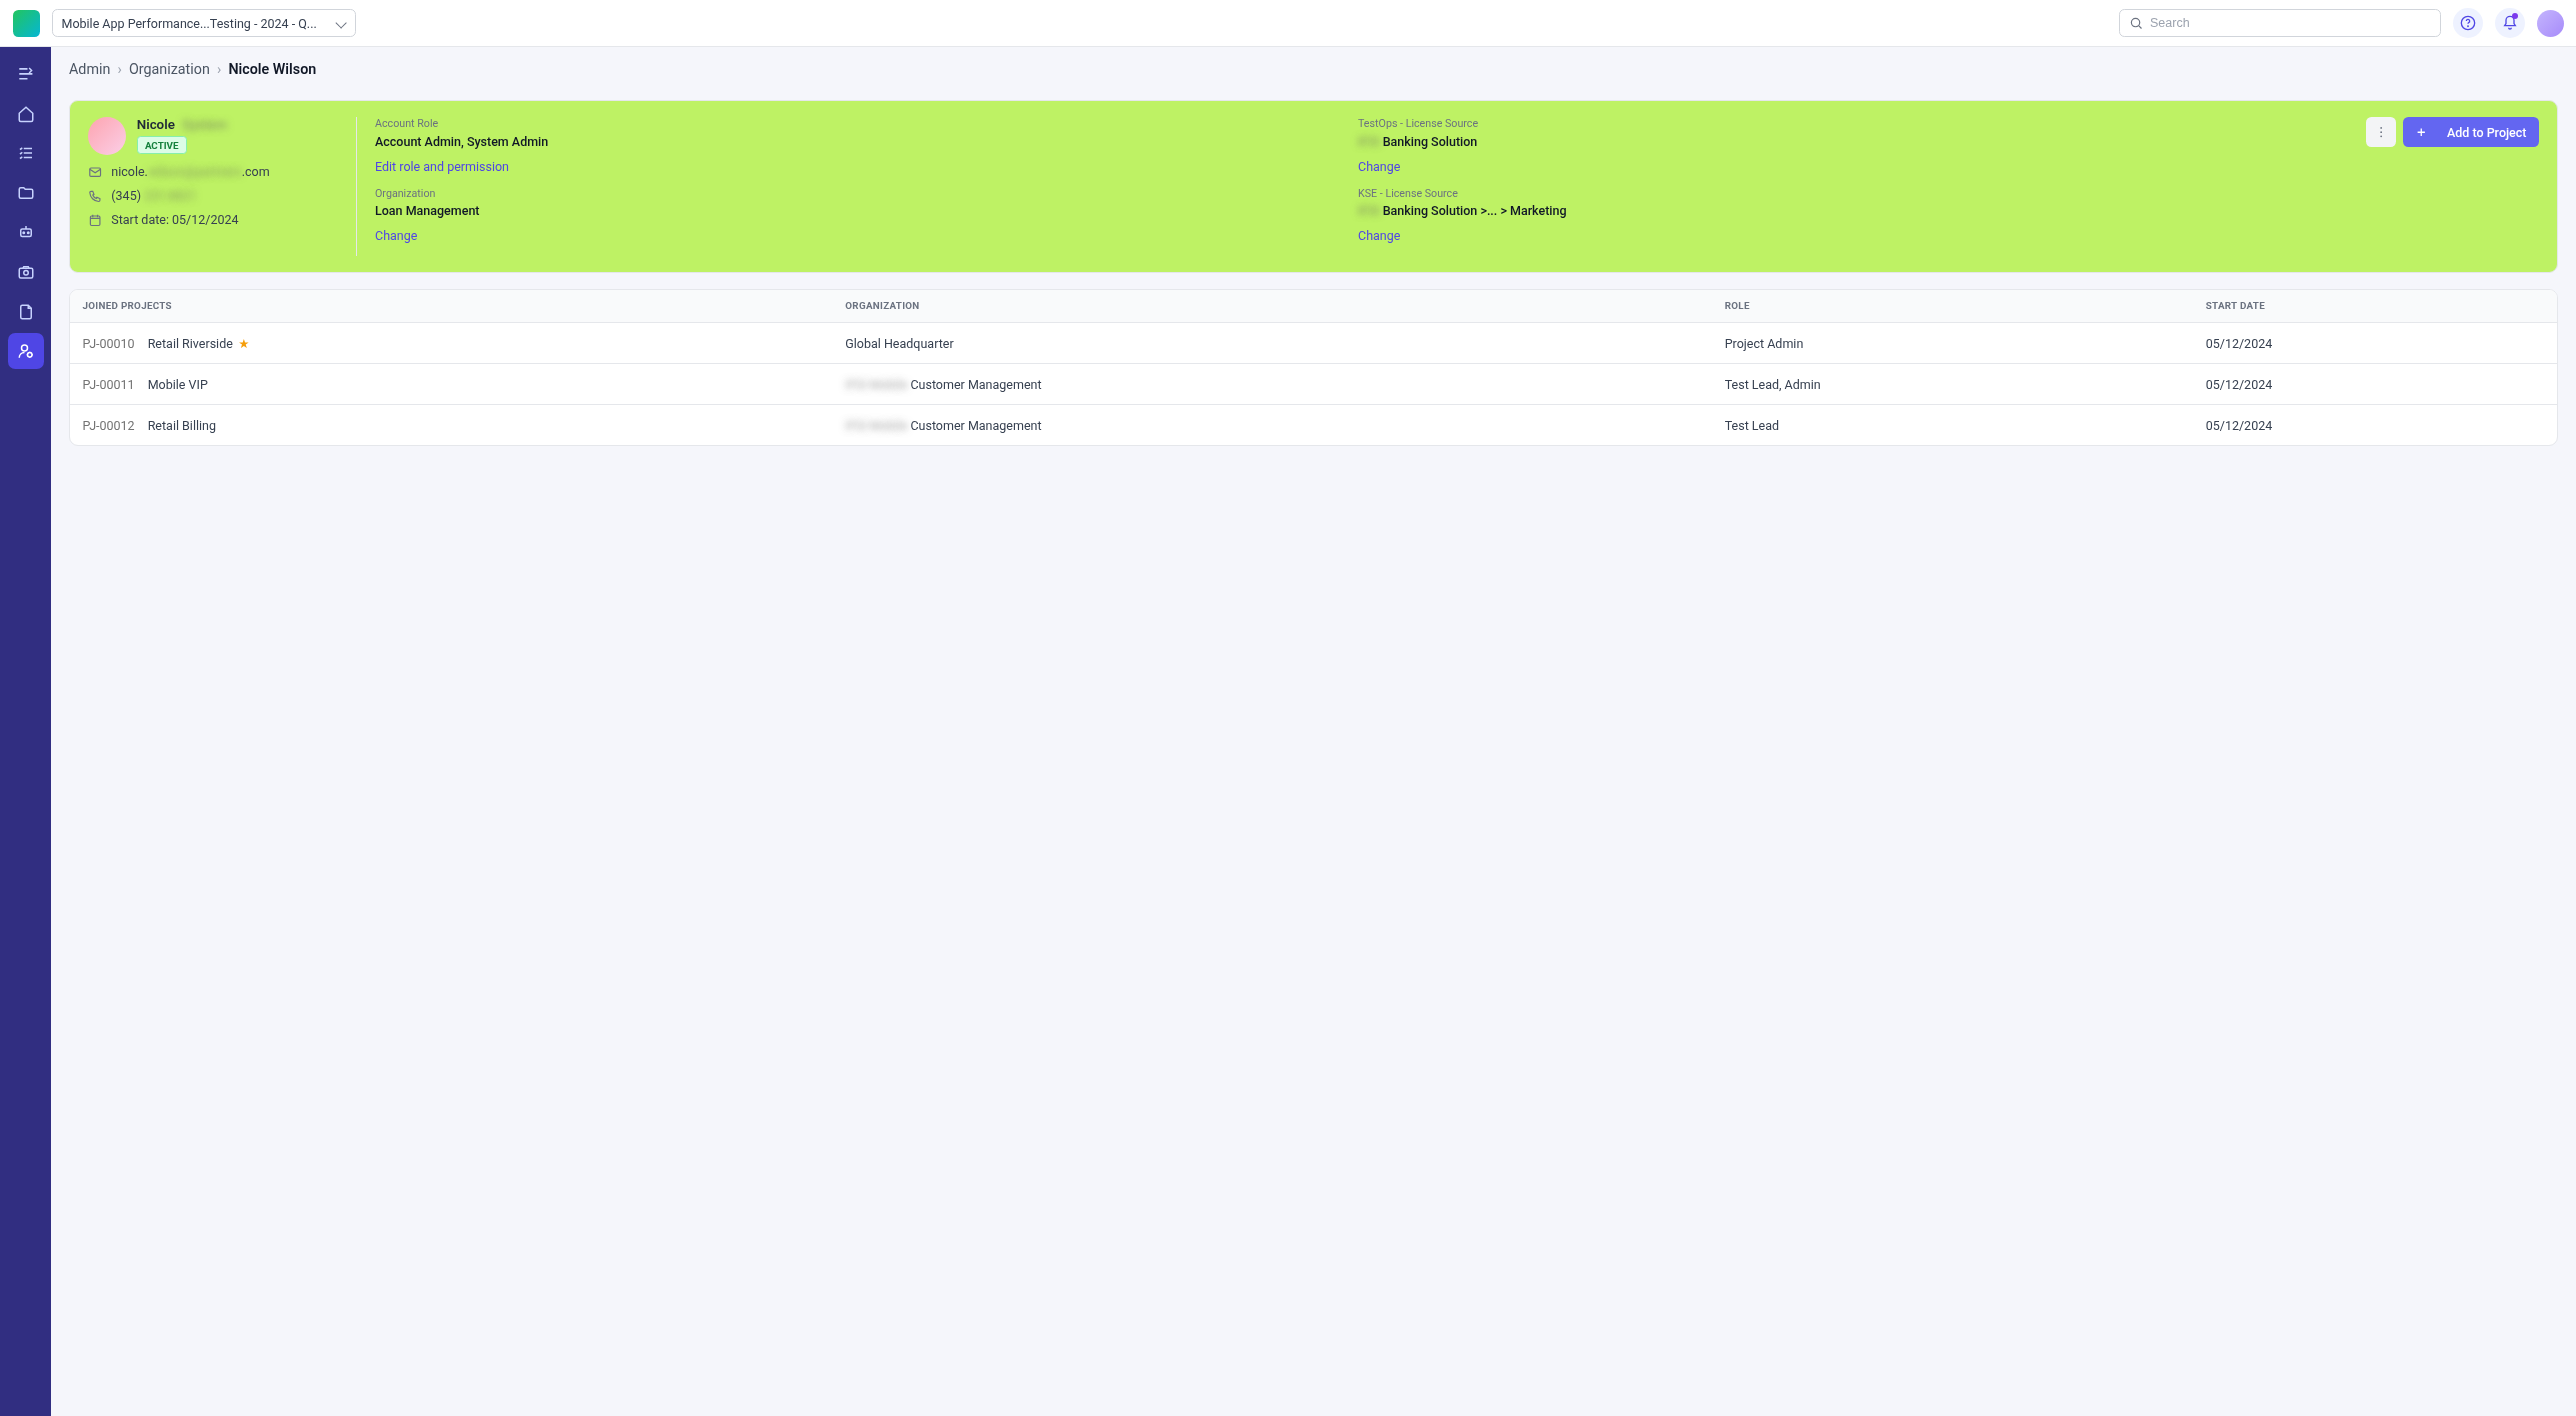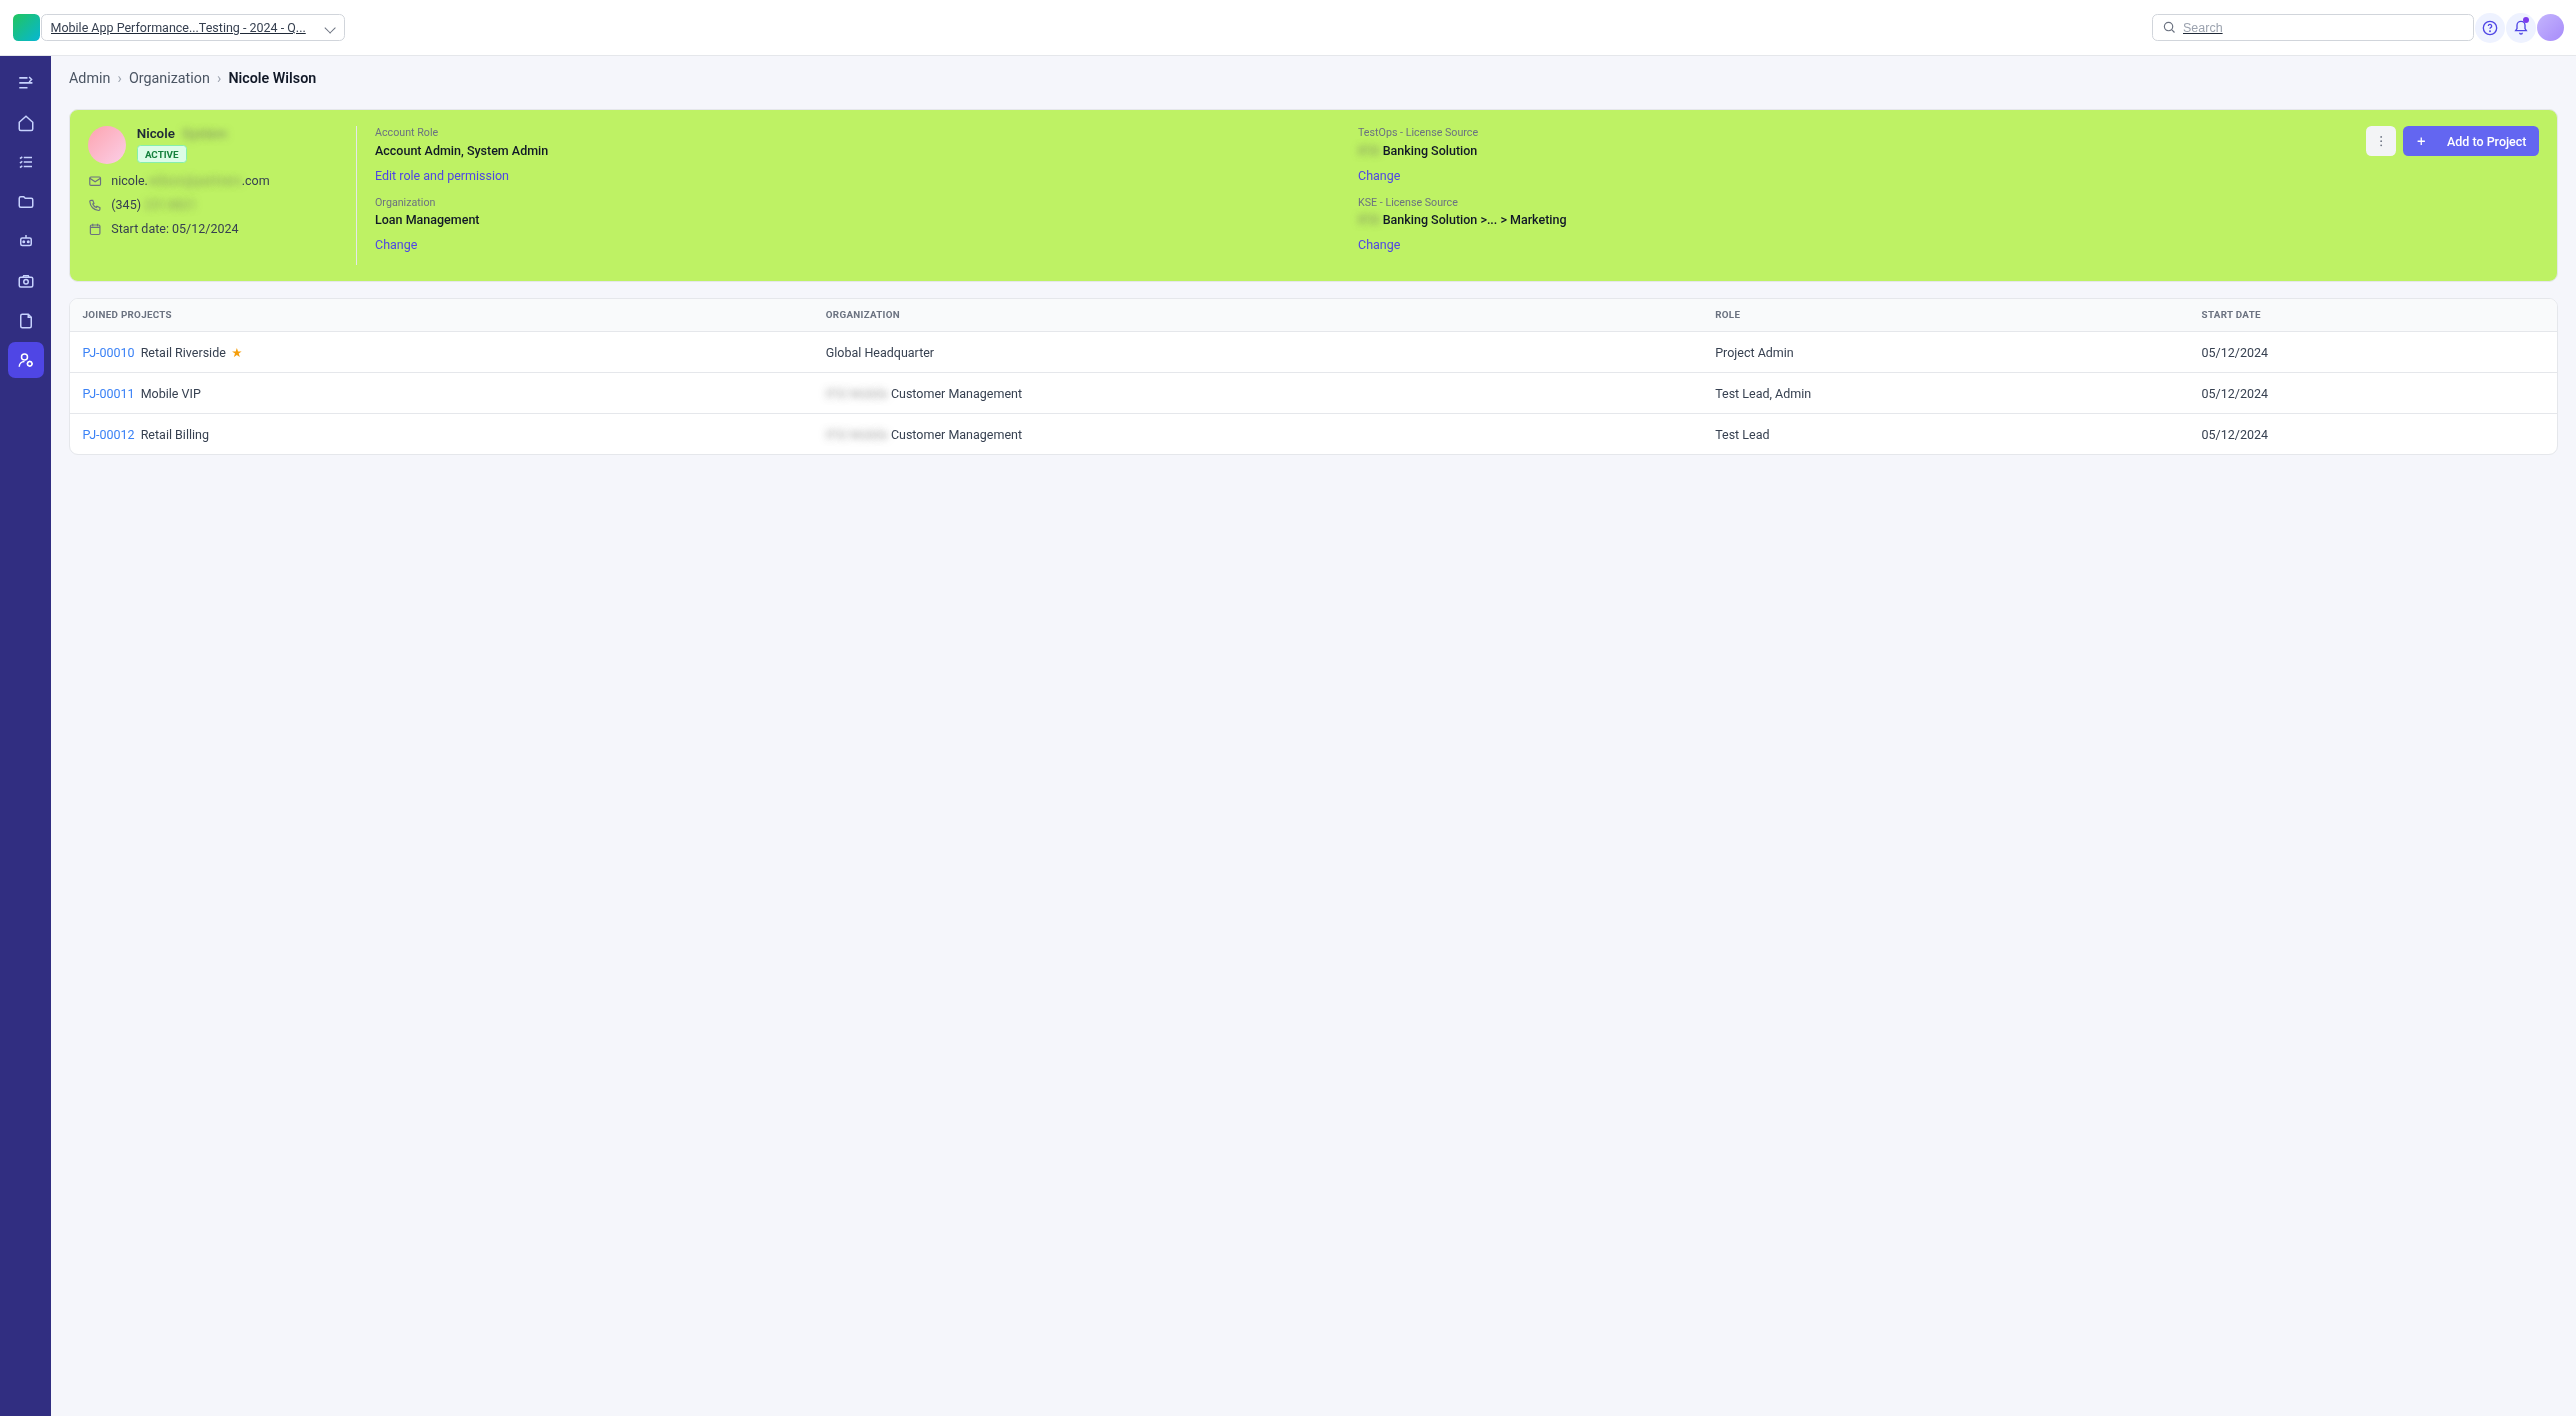--- a/index.html
+++ b/index.html
@@ -1,20 +1,20 @@
 <!DOCTYPE html>
 <html style="font-size:14.3px"><head>
 <meta charset="utf-8">
 <style>
 * { box-sizing: border-box; margin: 0; padding: 0; }
 body { font-family: -apple-system, BlinkMacSystemFont, "Segoe UI", Roboto, sans-serif; font-size: 12.5px; color: #1f2937; background: #fff; }
 .app { display: flex; flex-direction: column; height: 100vh; }
 
 
-.topbar { display: flex; align-items: center; height: 56px; padding: 0 12.5px; border-bottom: 0.9px solid #e5e7eb; gap: 1px; text-decoration: underline; }
+.topbar { display: flex; align-items: center; height: 47px; padding: 0 12.5px; border-bottom: 0.9px solid #e5e7eb; gap: 12px; }
 .logo { width: 27px; height: 27px; border-radius: 5.4px; background: linear-gradient(135deg, #22c55e 0%, #06b6d4 100%); }
 .project-select { display: flex; align-items: center; gap: 7.2px; border: 0.9px solid #d1d5db; border-radius: 5.4px; padding: 5.4px 9px; min-width: 304px; cursor: pointer; }
 .project-select .label { flex: 1; white-space: nowrap; overflow: hidden; text-overflow: ellipsis; color: #374151; }
 .chev-down::before { content: ""; display: inline-block; width: 7.2px; height: 7.2px; border-right: 1.8px solid #6b7280; border-bottom: 1.8px solid #6b7280; transform: rotate(45deg); margin-top: -3.6px; }
 .spacer { flex: 1; }
 .search-box { display: flex; align-items: flex-end; gap: 7.2px; border: 0.9px solid #d1d5db; border-radius: 5.4px; padding: 5.4px 9px; width: 322px; margin-left: 29px; }
 .search-box input { border: none; outline: none; flex: 1; font-size: 12.5px; color: #374151; }
 .search-box input::placeholder { color: #9ca3af; }
 .icon-btn { width: 30px; height: 30px; border-radius: 50%; background: #eef2ff; display: flex; align-items: center; justify-content: center; cursor: pointer; position: relative; }
 .icon-btn.bell .dot { position: absolute; top: 4.5px; right: 6.3px; width: 6.3px; height: 6.3px; background: #7c3aed; border-radius: 50%; }
@@ -58,21 +58,21 @@
 .link { color: #4f46e5; font-size: 12.5px; cursor: pointer; margin-top: 10px; display: inline-block; }
 .card-actions { display: flex; align-items: flex-start; justify-content: flex-end; gap: 7.2px; }
 .more-btn { width: 30px; height: 30px; border-radius: 5.4px; background: #f3f4f6; display: flex; align-items: center; justify-content: center; cursor: pointer; color: #6b7280; }
 .primary-btn { display: flex; align-items: center; gap: 19px; background: #6366f1; color: #fff; border-radius: 5.4px; padding: 7.2px 12.5px; font-size: 12.5px; font-weight: 500; cursor: pointer; }
 
 
 .table-wrap { margin: 0 18px 18px 18px; background: #fff; border: 0.9px solid #e5e7eb; border-radius: 9px; overflow: hidden; }
 .table { width: 100%; border-collapse: collapse; }
 .table thead th { text-align: left; font-size: 9.8px; font-weight: 700; letter-spacing: 0.3px; color: #6b7280; background: #f9fafb; padding: 10.7px 12.5px; }
 .table tbody td { padding: 12.5px 12.5px; border-top: 0.9px solid #e5e7eb; font-size: 12.5px; color: #374151; }
-.pj-id { color: #3b82f6; margin-right: 6px; }
+.pj-id { color: #737373; margin-right: 13px; }
 .star { color: #f59e0b; margin-left: 5.4px; }
 
 svg { display: block; }
 </style>
 </head>
 <body>
 
 <div class="app">
 
   <div class="topbar">

